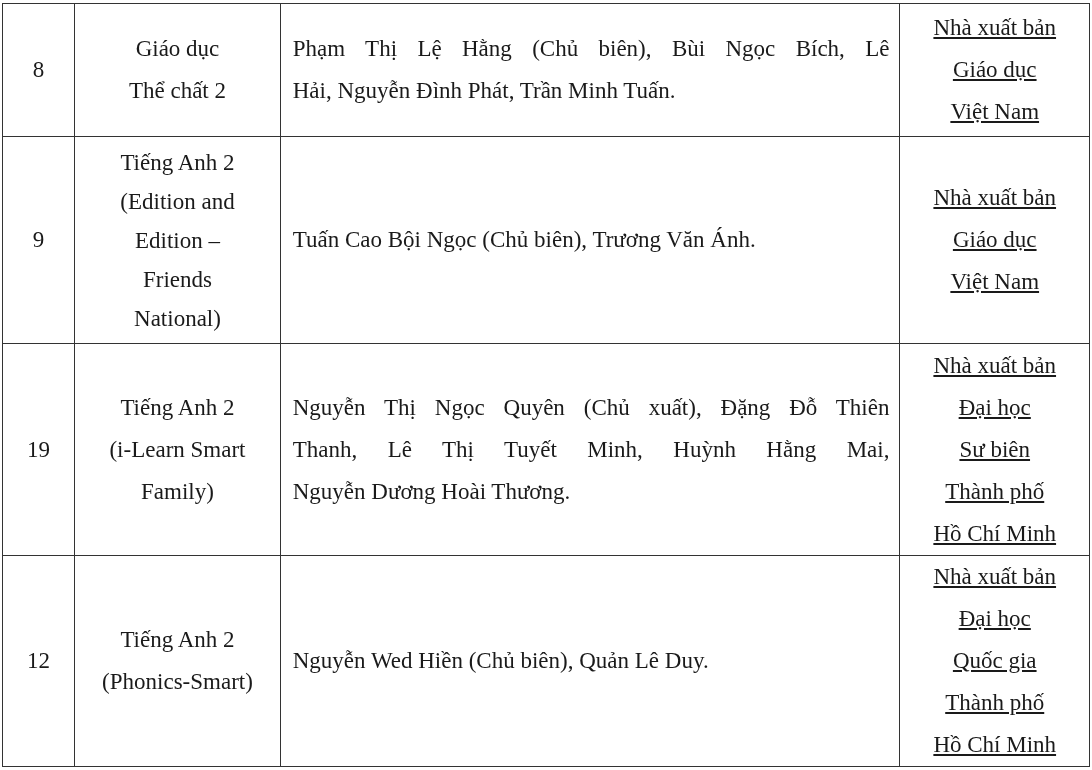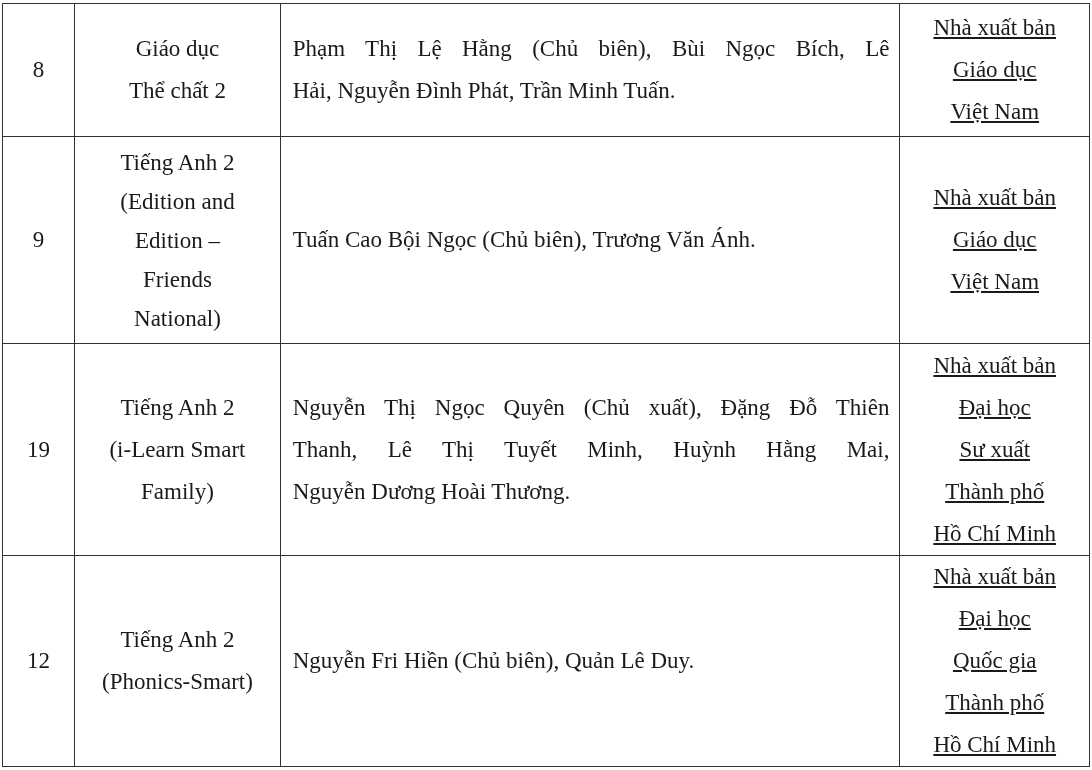--- a/index.html
+++ b/index.html
@@ -148,40 +148,40 @@
         <span class="cell-inner authors-inner">
           <span class="justify-line">Nguyễn Thị Ngọc Quyên (Chủ xuất), Đặng Đỗ Thiên</span>
           <span class="justify-line">Thanh, Lê Thị Tuyết Minh, Huỳnh Hằng Mai,</span>
           <span class="last-line">Nguyễn Dương Hoài Thương.</span>
         </span>
       </td>
       <td class="col-publisher">
         <span class="cell-inner publisher-inner">
           <span class="line">Nhà xuất bản</span>
           <span class="line">Đại học</span>
-          <span class="line">Sư xuất</span>
+          <span class="line">Sư biên</span>
           <span class="line">Thành phố</span>
           <span class="line">Hồ Chí Minh</span>
         </span>
       </td>
     </tr>
 
     <tr class="r11">
       <td class="col-stt">
         <span>12</span>
       </td>
       <td class="col-name">
         <span class="cell-inner name-inner">
           <span class="line">Tiếng Anh 2</span>
           <span class="line">(Phonics-Smart)</span>
         </span>
       </td>
       <td class="col-authors">
         <span class="cell-inner authors-inner">
-          <span class="last-line">Nguyễn Fri Hiền (Chủ biên), Quản Lê Duy.</span>
+          <span class="last-line">Nguyễn Wed Hiền (Chủ biên), Quản Lê Duy.</span>
         </span>
       </td>
       <td class="col-publisher">
         <span class="cell-inner publisher-inner">
           <span class="line">Nhà xuất bản</span>
           <span class="line">Đại học</span>
           <span class="line">Quốc gia</span>
           <span class="line">Thành phố</span>
           <span class="line">Hồ Chí Minh</span>
         </span>

